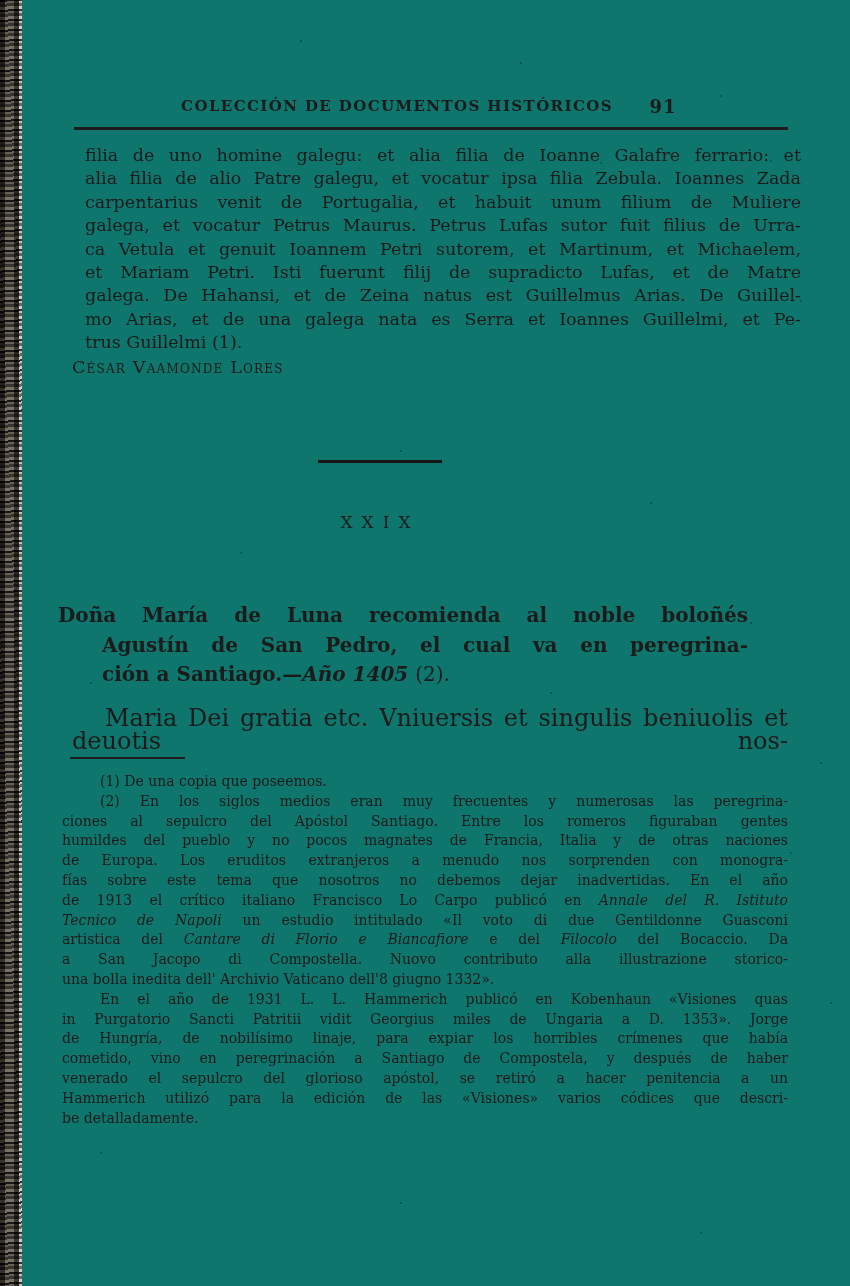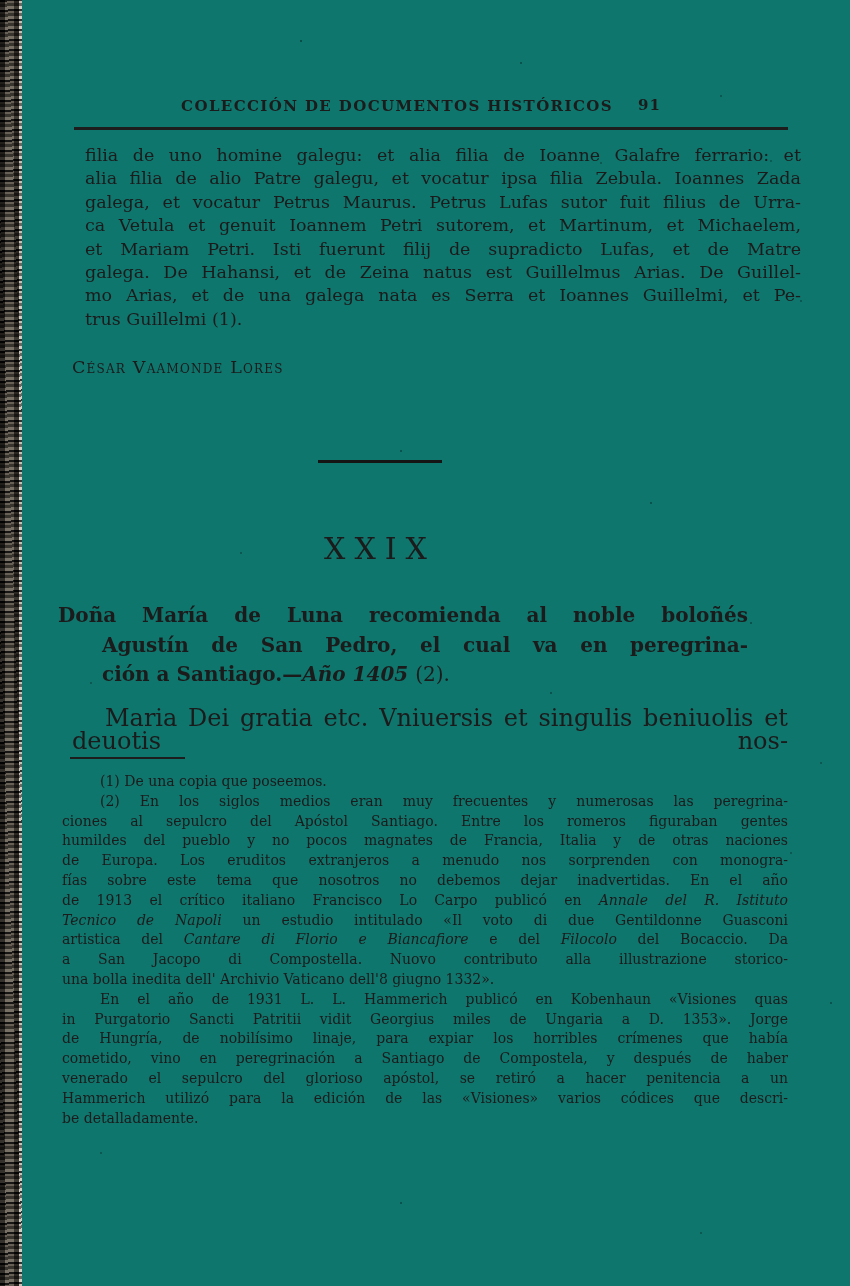--- a/index.html
+++ b/index.html
@@ -42,34 +42,34 @@
   }
 
   .line{text-align:justify;text-align-last:justify;}
   .line.last{text-align-last:left;}
   .it{font-style:italic;}
   .rm{font-weight:normal;}
 
   .header-row{position:absolute;top:97px;left:72px;width:716px;height:24px;
     font-weight:bold;font-size:15px;letter-spacing:1.4px;}
   .header-title{position:absolute;left:0;top:0;width:650px;text-align:center;}
-  .header-pagenum{position:absolute;left:566px;top:-1px;width:50px;text-align:left;
-    font-size:15px;letter-spacing:1px;}
+  .header-pagenum{position:absolute;left:566px;top:-1px;width:50px;text-align:center;
+    font-size:18px;letter-spacing:1px;}
   .header-rule{position:absolute;top:127px;left:74px;width:714px;height:2.5px;background:#1d1d1d;}
 
   .doc-text{position:absolute;top:144px;left:85px;width:716px;
     font-size:17.5px;line-height:23.4px;}
   .signature{position:absolute;top:357px;left:72px;width:716px;
     text-align:left;padding-right:138px;box-sizing:border-box;
     font-variant:small-caps;font-size:17.5px;letter-spacing:1.2px;}
 
   .mid-divider{position:absolute;top:460px;left:318px;width:124px;height:2.5px;background:#151515;}
 
-  .section-number{position:absolute;top:531px;left:0;width:760px;text-align:center;
-    font-size:30px;letter-spacing:9px;}
+  .section-number{position:absolute;top:512px;left:0;width:760px;text-align:center;
+    font-size:17px;letter-spacing:9px;}
 
   .section-heading{position:absolute;top:601px;left:58px;width:690px;
     font-weight:bold;font-size:20px;line-height:29.5px;}
   .section-heading .line{padding-left:44px;}
   .section-heading .line:first-child{padding-left:0;}
 
   .opening{position:absolute;top:707px;left:72px;width:716px;
     font-size:24px;line-height:23.4px;}
   .opening .line{text-indent:33px;text-align-last:justify;}
 
@@ -88,20 +88,21 @@
 
   <div class="header-row">
     <div class="header-title">COLECCIÓN DE DOCUMENTOS HISTÓRICOS</div>
     <div class="header-pagenum">91</div>
   </div>
   <div class="header-rule"></div>
 
   <div class="doc-text">
       <div class="line"><span>filia de uno homine galegu: et alia filia de Ioanne Galafre ferrario: et</span></div>
       <div class="line"><span>alia filia de alio Patre galegu, et vocatur ipsa filia Zebula. Ioannes Zada</span></div>
+      <div class="line"><span>carpentarius venit de Portugalia, et habuit unum filium de Muliere</span></div>
       <div class="line"><span>galega, et vocatur Petrus Maurus. Petrus Lufas sutor fuit filius de Urra-</span></div>
       <div class="line"><span>ca Vetula et genuit Ioannem Petri sutorem, et Martinum, et Michaelem,</span></div>
       <div class="line"><span>et Mariam Petri. Isti fuerunt filij de supradicto Lufas, et de Matre</span></div>
       <div class="line"><span>galega. De Hahansi, et de Zeina natus est Guillelmus Arias. De Guillel-</span></div>
       <div class="line"><span>mo Arias, et de una galega nata es Serra et Ioannes Guillelmi, et Pe-</span></div>
       <div class="line last"><span>trus Guillelmi (1).</span></div>
     </div>
 
   <div class="signature">César Vaamonde Lores</div>
 

